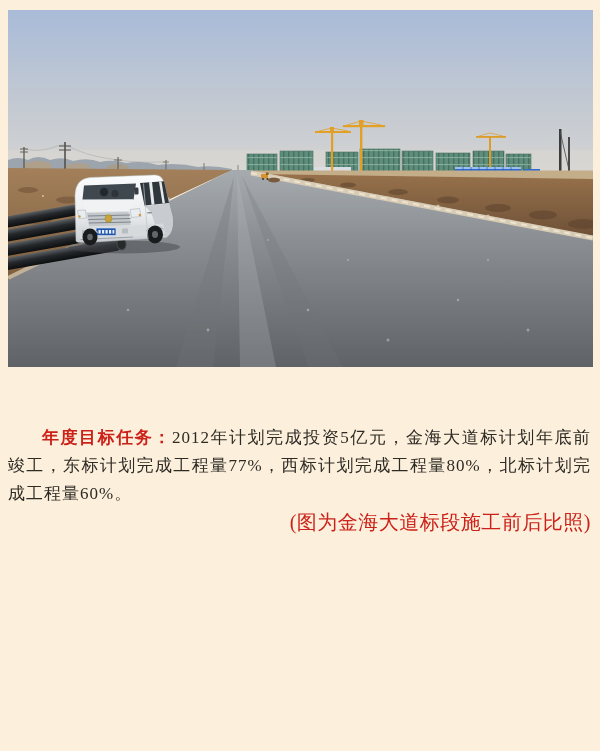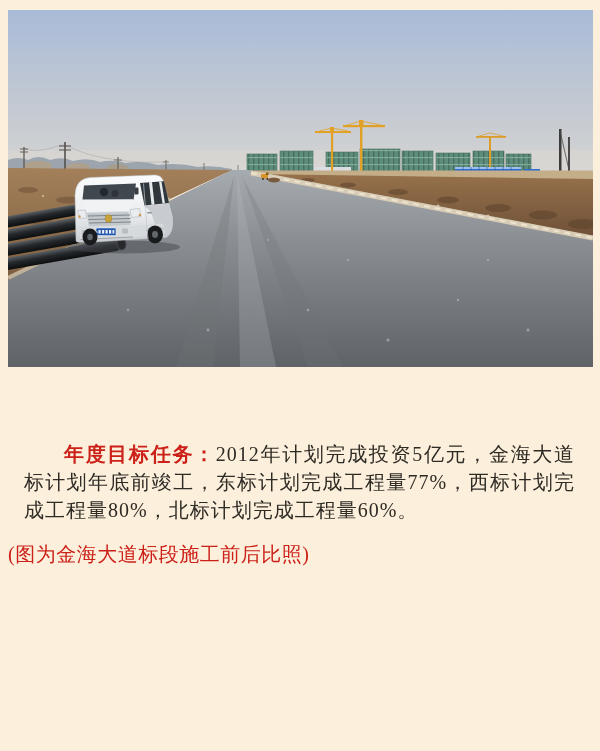--- a/index.html
+++ b/index.html
@@ -17,36 +17,36 @@
   }
   .photo{
     position:absolute;left:8px;top:10px;width:585px;height:357px;
     overflow:hidden;
   }
   .photo svg{display:block;width:585px;height:357px;}
   .text-block{
     position:absolute;left:8px;top:424px;width:583px;
   }
   .para{
-    margin:16px;
-    font-size:20px;line-height:28px;
+    margin:0;
+    font-size:17px;line-height:28px;
     color:var(--ink);
     text-align:justify;
     text-indent:2em;
     letter-spacing:1px;
   }
   .para .lead{
     color:var(--red);
     font-weight:bold;
   }
   .caption{
     margin:0;
     font-size:20px;line-height:28px;
     color:var(--red);
-    text-align:left;
+    text-align:right;
     letter-spacing:0.5px;
   }
 </style>
 </head>
 <body>
 
 <div class="photo">
   <svg viewBox="0 0 585 357" preserveAspectRatio="none">
     <defs>
       <linearGradient id="skyG" x1="0" y1="0" x2="0" y2="1">

